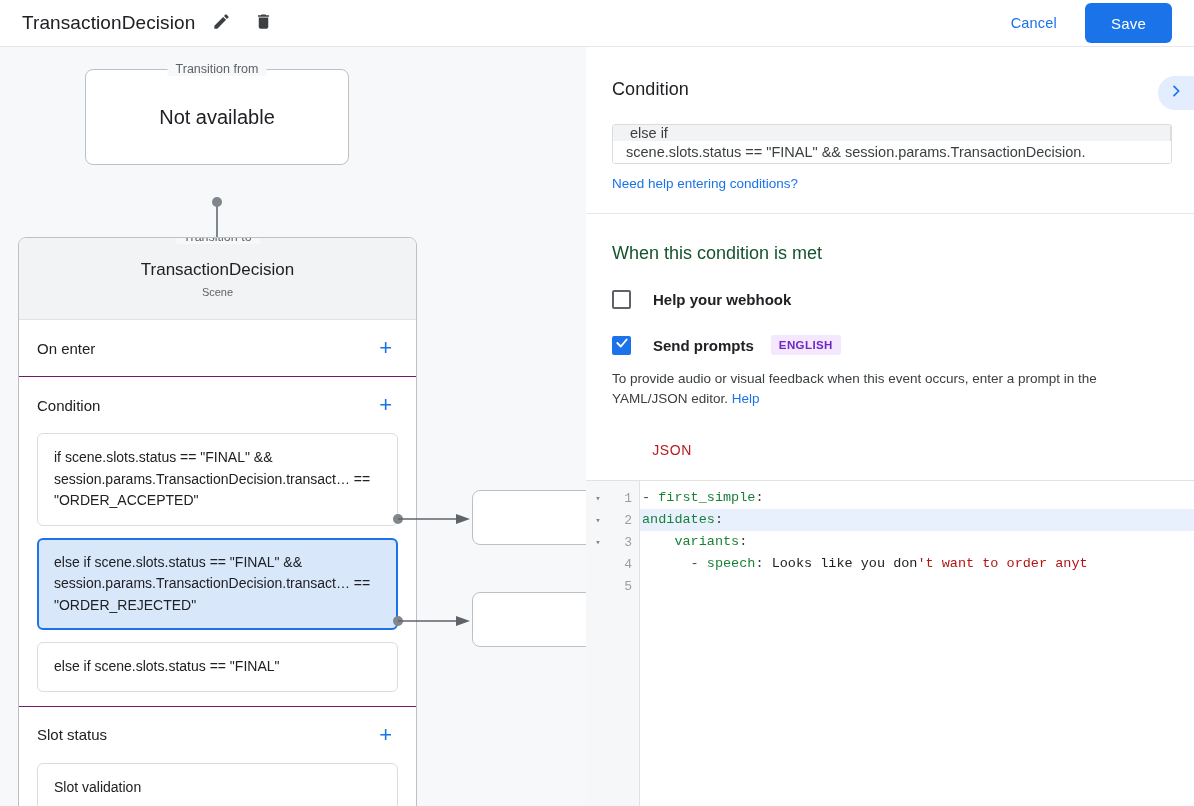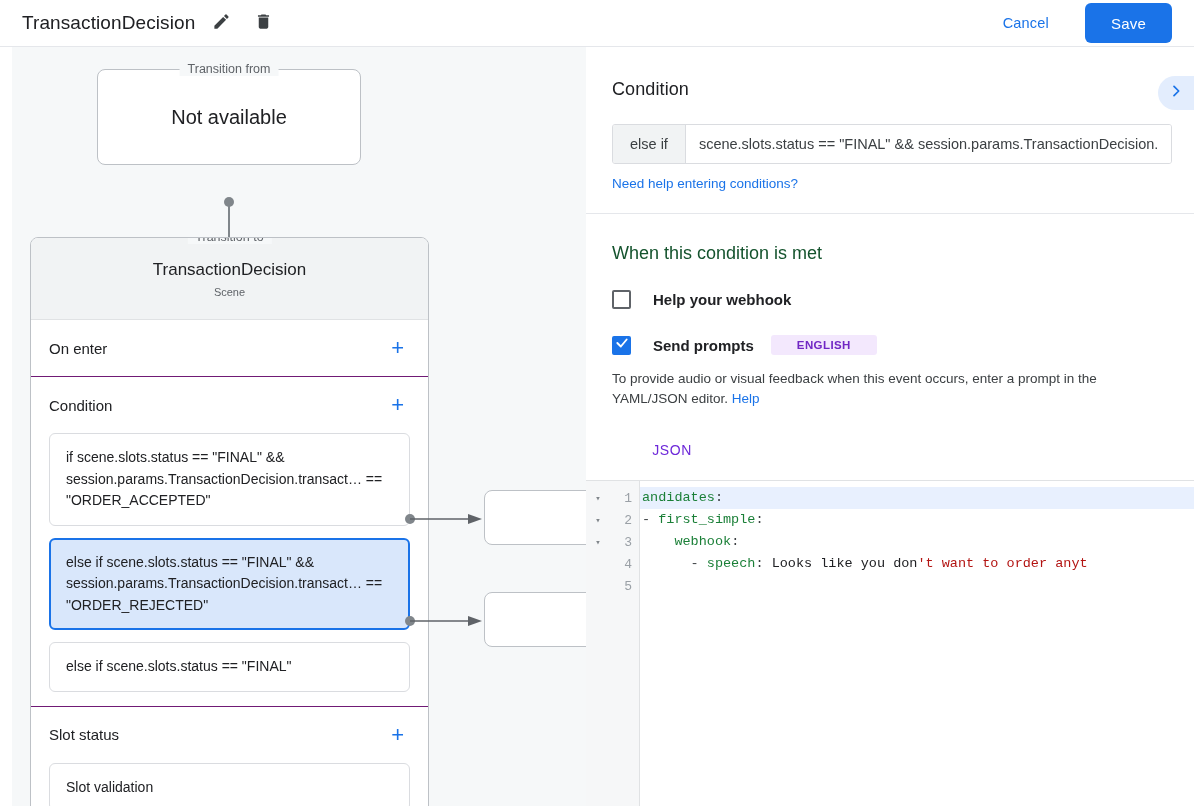--- a/index.html
+++ b/index.html
@@ -30,39 +30,38 @@
     width: 28px; height: 28px;
     display: flex; align-items: center; justify-content: center;
     cursor: pointer; border-radius: 50%;
   }
   .pencil-wrap { margin-left: 12px; }
   .trash-wrap { margin-left: 14px; }
   .header-right {
     margin-left: auto;
     display: flex; align-items: center;
     margin-right: 22px;
-    gap: 8px;
   }
   .cancel-link {
     color: #1a73e8; font-size: 14.5px; font-weight: 500;
     padding: 8px 14px; cursor: pointer; letter-spacing: .2px;
   }
   .save-btn {
     background: #1a73e8; color: #ffffff;
     font-size: 15px; font-weight: 500;
     border: none; border-radius: 6px;
     padding: 0 26px; height: 40px;
     margin-left: 14px; cursor: pointer;
     font-family: "Liberation Sans", sans-serif;
     letter-spacing: .2px;
   }
 
   
   .canvas {
-    position: absolute; top: 47px; left: 12px;
+    position: absolute; top: 47px; left: 0;
     width: 586px; height: 759px;
     background: #f6f8f9;
     overflow: hidden;
   }
 
   .fieldset {
     position: absolute;
     border: 1px solid #bdc1c6;
     border-radius: 8px;
     background: #ffffff;
@@ -189,20 +188,21 @@
   }
 
   .cond-input-row {
     margin-top: 24px;
     display: flex;
     border: 1px solid #dadce0;
     border-radius: 3px;
     height: 40px;
     width: 560px;
     overflow: hidden;
+    flex-direction: column;
   }
   .cond-prefix {
     background: #f1f3f4;
     border-right: 1px solid #dadce0;
     display: flex; align-items: center;
     padding: 0 17px;
     font-size: 14.5px; color: #3c4043;
   }
   .cond-value {
     flex: 1;
@@ -254,21 +254,21 @@
     margin-left: 22px;
     font-size: 15px; color: #202124; font-weight: bold;
   }
   .lang-badge {
     margin-left: 17px;
     background: #f3e8fd;
     color: #7127c4;
     font-size: 11.5px;
     font-weight: bold;
     letter-spacing: .4px;
-    padding: 4px 26px;
+    padding: 4px 8px;
     border-radius: 3px;
     text-align: center;
   }
   .hint {
     margin-top: 14px;
     font-size: 13.5px; line-height: 20px;
     color: #3c4043;
     max-width: 556px;
   }
   .hint a { color: #1a73e8; text-decoration: none; cursor: pointer; }
@@ -277,21 +277,21 @@
     display: flex;
     margin-top: 22px;
   }
   .tab {
     width: 120px; height: 38px;
     display: flex; align-items: center; justify-content: center;
     font-size: 14px; letter-spacing: .6px;
     cursor: pointer;
   }
   .tab.active { background: #e3edfd; color: #1a73e8; }
-  .tab.inactive { color: #6d28d9; }
+  .tab.inactive { color: #b91c1c; }
 
   .editor {
     margin-top: 11px;
     margin-left: -26px;
     width: 608px;
     height: 330px;
     border-top: 1px solid #e0e2e4;
     display: flex;
     font-family: "Liberation Mono", monospace;
     font-size: 13.5px;
@@ -504,21 +504,21 @@
           <span class="fold"></span>
           <span class="ln">4</span>
         </div>
         <div class="gutter-row">
           <span class="fold"></span>
           <span class="ln">5</span>
         </div>
       </div>
 
       <div class="code">
+        <div class="code-row"><span class="tok-dash">- </span><span class="tok-key">first_simple</span><span class="tok-punct">:</span></div>
         <div class="code-row hl"><span class="tok-key">andidates</span><span class="tok-punct">:</span></div>
-        <div class="code-row"><span class="tok-dash">- </span><span class="tok-key">first_simple</span><span class="tok-punct">:</span></div>
-        <div class="code-row"><span class="tok-key">    webhook</span><span class="tok-punct">:</span></div>
+        <div class="code-row"><span class="tok-key">    variants</span><span class="tok-punct">:</span></div>
         <div class="code-row"><span class="tok-dash">      - </span><span class="tok-key">speech</span><span class="tok-punct">: </span><span class="tok-plain">Looks like you don</span><span class="tok-str">'t want to order anyt</span></div>
         <div class="code-row"></div>
       </div>
     </div>
   </div>
 </div>
 
 </body></html>

